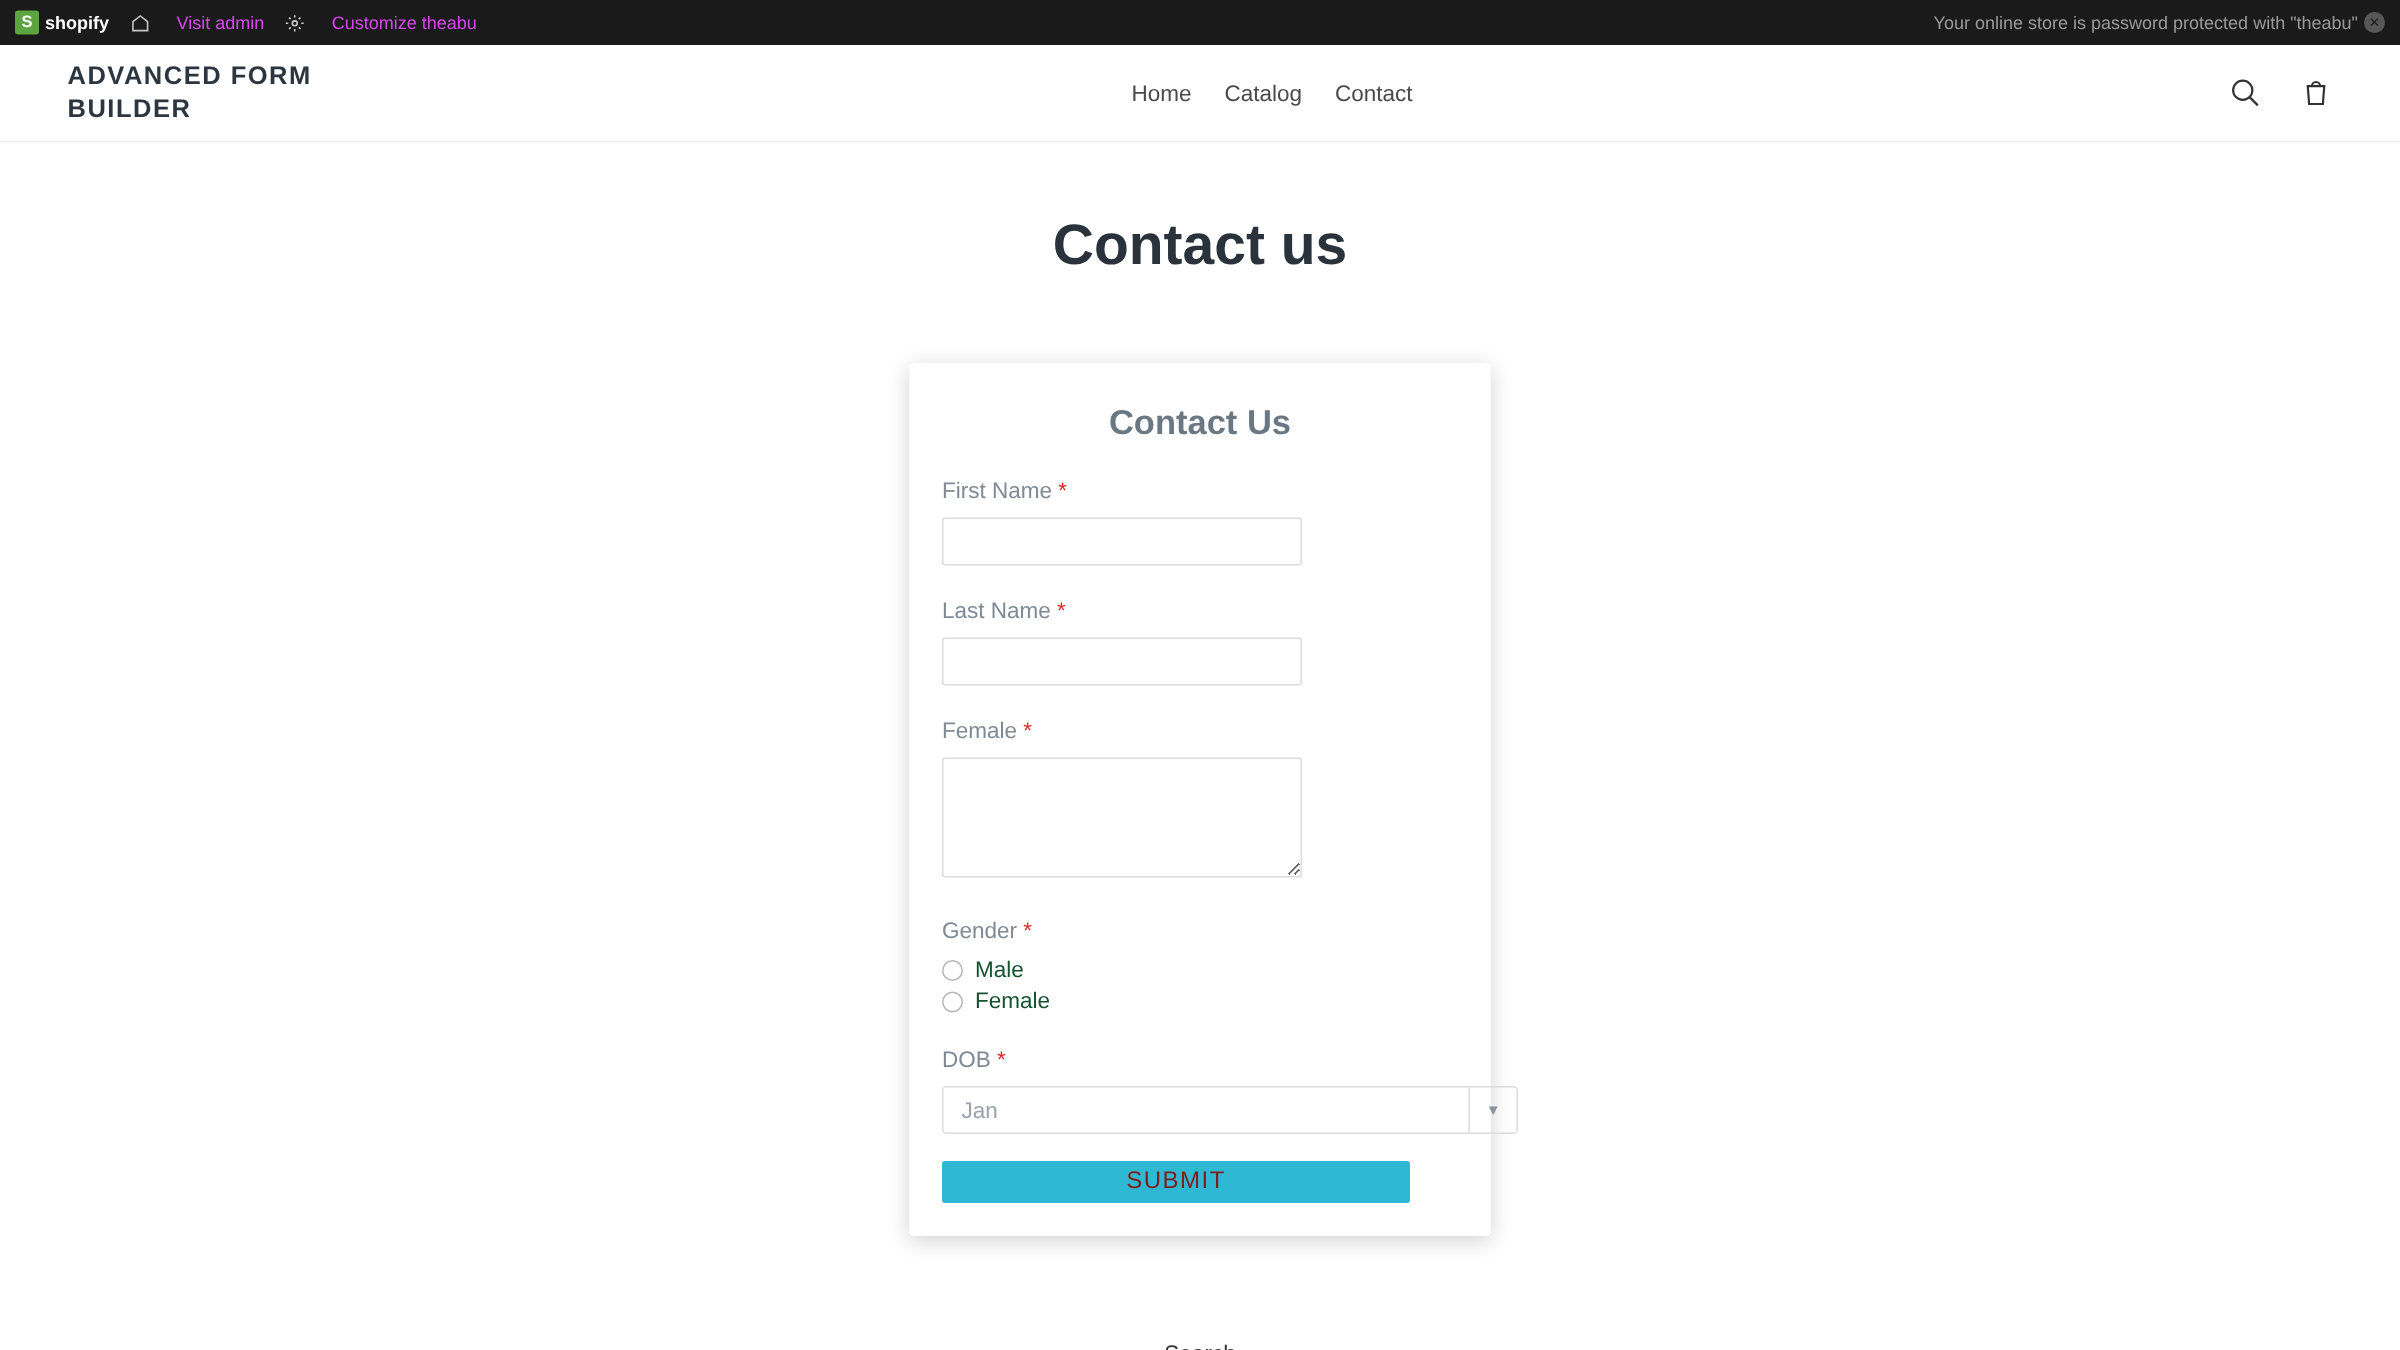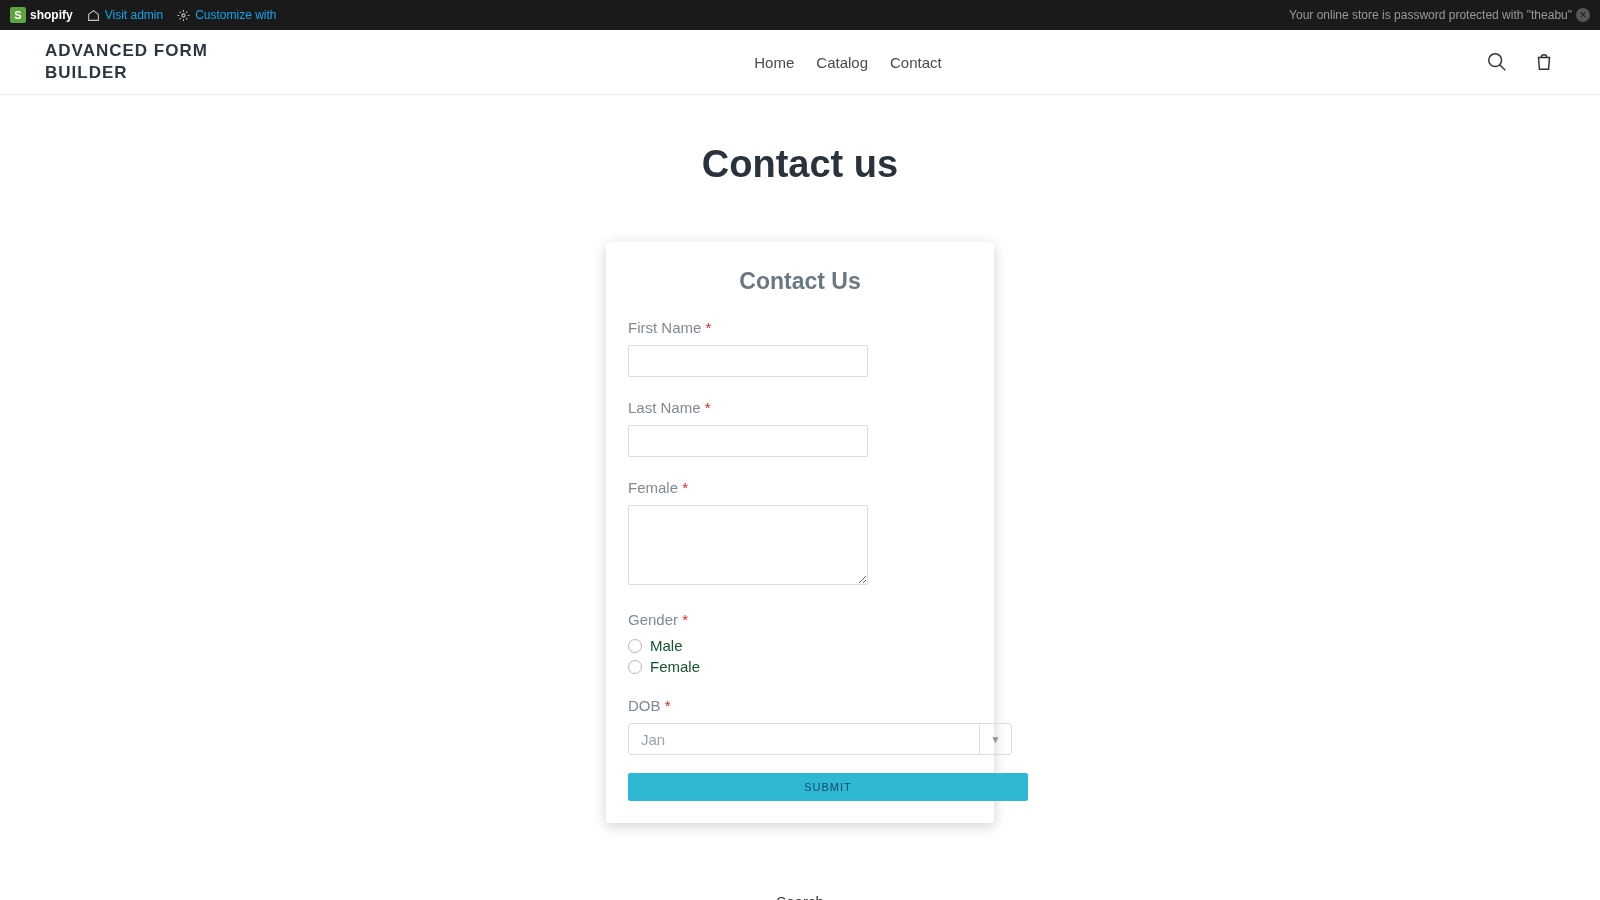--- a/index.html
+++ b/index.html
@@ -37,22 +37,22 @@
     display: inline-flex;
     align-items: center;
     justify-content: center;
     color: #fff;
     font-size: 11px;
     font-weight: bold;
   }
   .admin-link {
     display: flex;
     align-items: center;
-    gap: 5px;
-    color: #0ea5e9;
+    gap: 18px;
+    color: #d946ef;
     cursor: pointer;
     text-decoration: none;
   }
   .admin-link svg { width: 13px; height: 13px; }
   .admin-right {
     display: flex;
     align-items: center;
     gap: 4px;
     color: #9a9a9a;
     font-size: 12px;
@@ -195,27 +195,27 @@
     width: 32px;
     height: 100%;
     border-left: 1px solid #dcdcdc;
     display: flex;
     align-items: center;
     justify-content: center;
     color: #8a949e;
     font-size: 10px;
   }
   .submit-btn {
-    width: 400px;
+    width: 312px;
     height: 28px;
     background: #2fb8d4;
-    color: #0c4a6e;
+    color: #7f1d1d;
     border: none;
     border-radius: 2px;
-    font-size: 11px;
+    font-size: 16px;
     letter-spacing: 1px;
     cursor: pointer;
     margin-top: 2px;
   }
 
   
   .footer-search {
     text-align: center;
     font-size: 15px;
     color: #333;
@@ -235,21 +235,21 @@
       <svg viewBox="0 0 24 24">
           <path d="M3 10 L12 3 L21 10 V21 H3 Z" fill="none" stroke="#c5c5c5" stroke-width="2"></path>
         </svg>
       <span>Visit admin</span>
     </a>
     <a class="admin-link">
       <svg viewBox="0 0 24 24">
           <circle cx="12" cy="12" r="3" fill="none" stroke="#c5c5c5" stroke-width="2"></circle>
           <path d="M12 2v3M12 19v3M4 12H1M23 12h-3M5 5l2 2M17 17l2 2M5 19l2-2M17 7l2-2" stroke="#c5c5c5" stroke-width="2"></path>
         </svg>
-      <span>Customize with</span>
+      <span>Customize theabu</span>
     </a>
   </div>
   <div class="admin-right">
     <span>Your online store is password protected with "theabu"</span>
     <span class="close-x">✕</span>
   </div>
 </div>
 
 <header class="site-header">
   <div class="site-title">ADVANCED FORM BUILDER</div>

